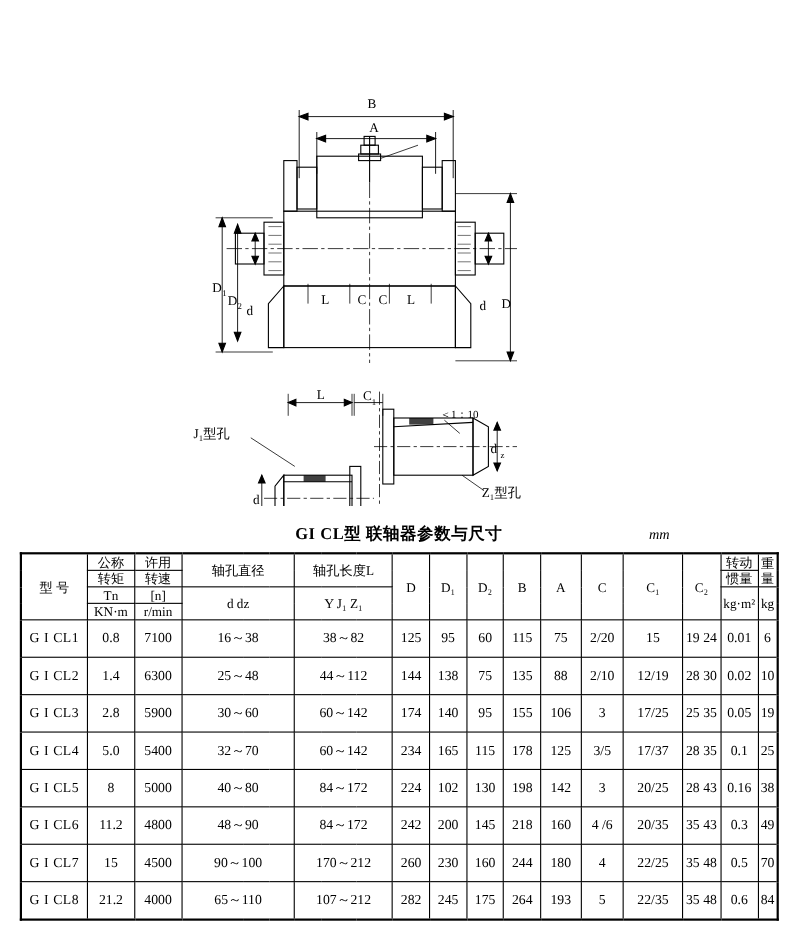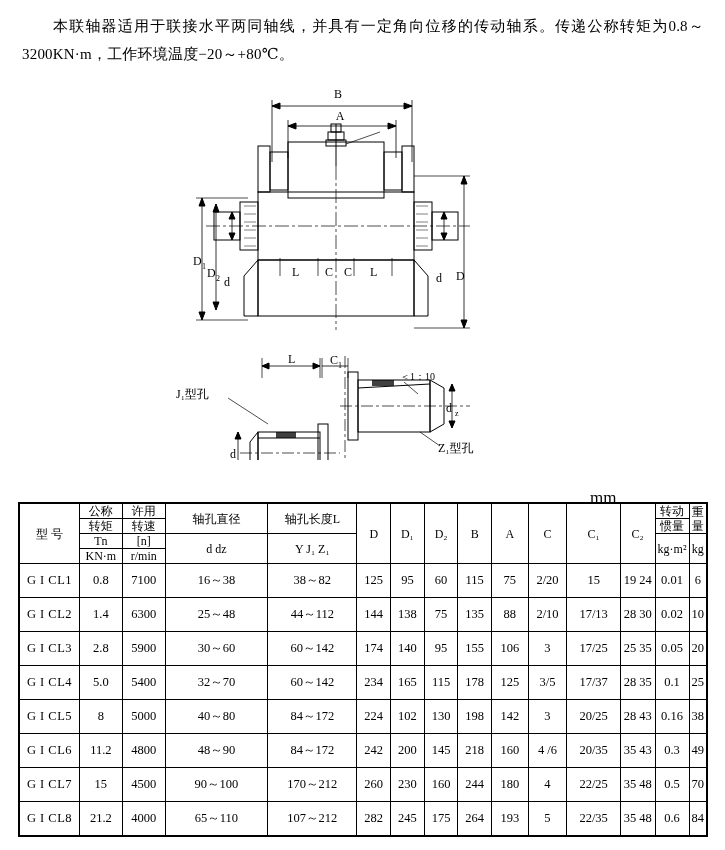--- a/index.html
+++ b/index.html
@@ -56,22 +56,23 @@
     left: 0;
     width: 725px;
     text-align: center;
     font-size: 15px;
     font-weight: bold;
     letter-spacing: 0.5px;
   }
   .caption-unit {
     position: absolute;
     left: 590px;
-    top: 12px;
-    font-size: 17px;
+    top: 2px;
+    font-size: 13px;
+    font-style: italic;
   }
 
   
   table.params {
     position: absolute;
     left: 18px;
     top: 502px;
     width: 690px;
     border-collapse: collapse;
     font-size: 12px;
@@ -96,21 +97,20 @@
   .thick-left { border-left: 2px solid #000 !important; }
   .thick-right { border-right: 2px solid #000 !important; }
   .nowrap { white-space: nowrap; }
   .modelcell { letter-spacing: 0.5px; }
 </style>
 </head>
 <body>
 
 <div class="page">
 
-  <div class="intro"><span class="indent"></span><span>本联轴器适用于联接水平两同轴线，并具有一定角向位移的传动轴系。传递公称转矩为0.8～3200KN·m，工作环境温度−20～+80℃。</span></div>
 
   <div class="drawing">
     <svg width="725" height="380" viewBox="0 0 725 380" xmlns="http://www.w3.org/2000/svg">
       <g stroke="#000" fill="none" stroke-width="1">
 
         <line x1="272" y1="20" x2="272" y2="82" stroke-width="0.8"></line>
         <line x1="412" y1="20" x2="412" y2="82" stroke-width="0.8"></line>
         <line x1="272" y1="26" x2="412" y2="26" stroke-width="0.8"></line>
         <path d="M272 26 L280 23 L280 29 Z" fill="#000"></path>
         <path d="M412 26 L404 23 L404 29 Z" fill="#000"></path>
@@ -274,20 +274,21 @@
         <text x="446" y="332">d</text>
         <text x="455" y="336" font-size="8">z</text>
         <text x="400" y="300" font-size="10">＜1：10</text>
         <text x="176" y="318" font-size="12">J₁型孔</text>
         <text x="438" y="372" font-size="12">Z₁型孔</text>
       </g>
     </svg>
   </div>
 
   <div class="caption-row">
+    <div class="caption-title">GI CL型  联轴器参数与尺寸</div>
     <div class="caption-unit">mm</div>
   </div>
 
   <table class="params">
     <colgroup>
       <col style="width:74px">
         <col style="width:46px">
         <col style="width:48px">
       <col style="width:68px">
         <col style="width:30px">
@@ -363,41 +364,41 @@
           <td class="">1.4</td>
           <td class="">6300</td>
           <td colspan="3" class="nowrap">25～48</td>
           <td colspan="3" class="nowrap">44～112</td>
           <td class="">144</td>
           <td class="">138</td>
           <td class="">75</td>
           <td class="">135</td>
           <td class="">88</td>
           <td class="">2/10</td>
-          <td class="">17/13</td>
+          <td class="">12/19</td>
           <td class="">28 30</td>
           <td class="">0.02</td>
           <td class="thick-right">10</td>
         </tr>
         <tr>
           <td class="modelcell thick-left">G I CL3</td>
           <td class="">2.8</td>
           <td class="">5900</td>
           <td colspan="3" class="nowrap">30～60</td>
           <td colspan="3" class="nowrap">60～142</td>
           <td class="">174</td>
           <td class="">140</td>
           <td class="">95</td>
           <td class="">155</td>
           <td class="">106</td>
           <td class="">3</td>
           <td class="">17/25</td>
           <td class="">25 35</td>
           <td class="">0.05</td>
-          <td class="thick-right">20</td>
+          <td class="thick-right">19</td>
         </tr>
         <tr>
           <td class="modelcell thick-left">G I CL4</td>
           <td class="">5.0</td>
           <td class="">5400</td>
           <td colspan="3" class="nowrap">32～70</td>
           <td colspan="3" class="nowrap">60～142</td>
           <td class="">234</td>
           <td class="">165</td>
           <td class="">115</td>

